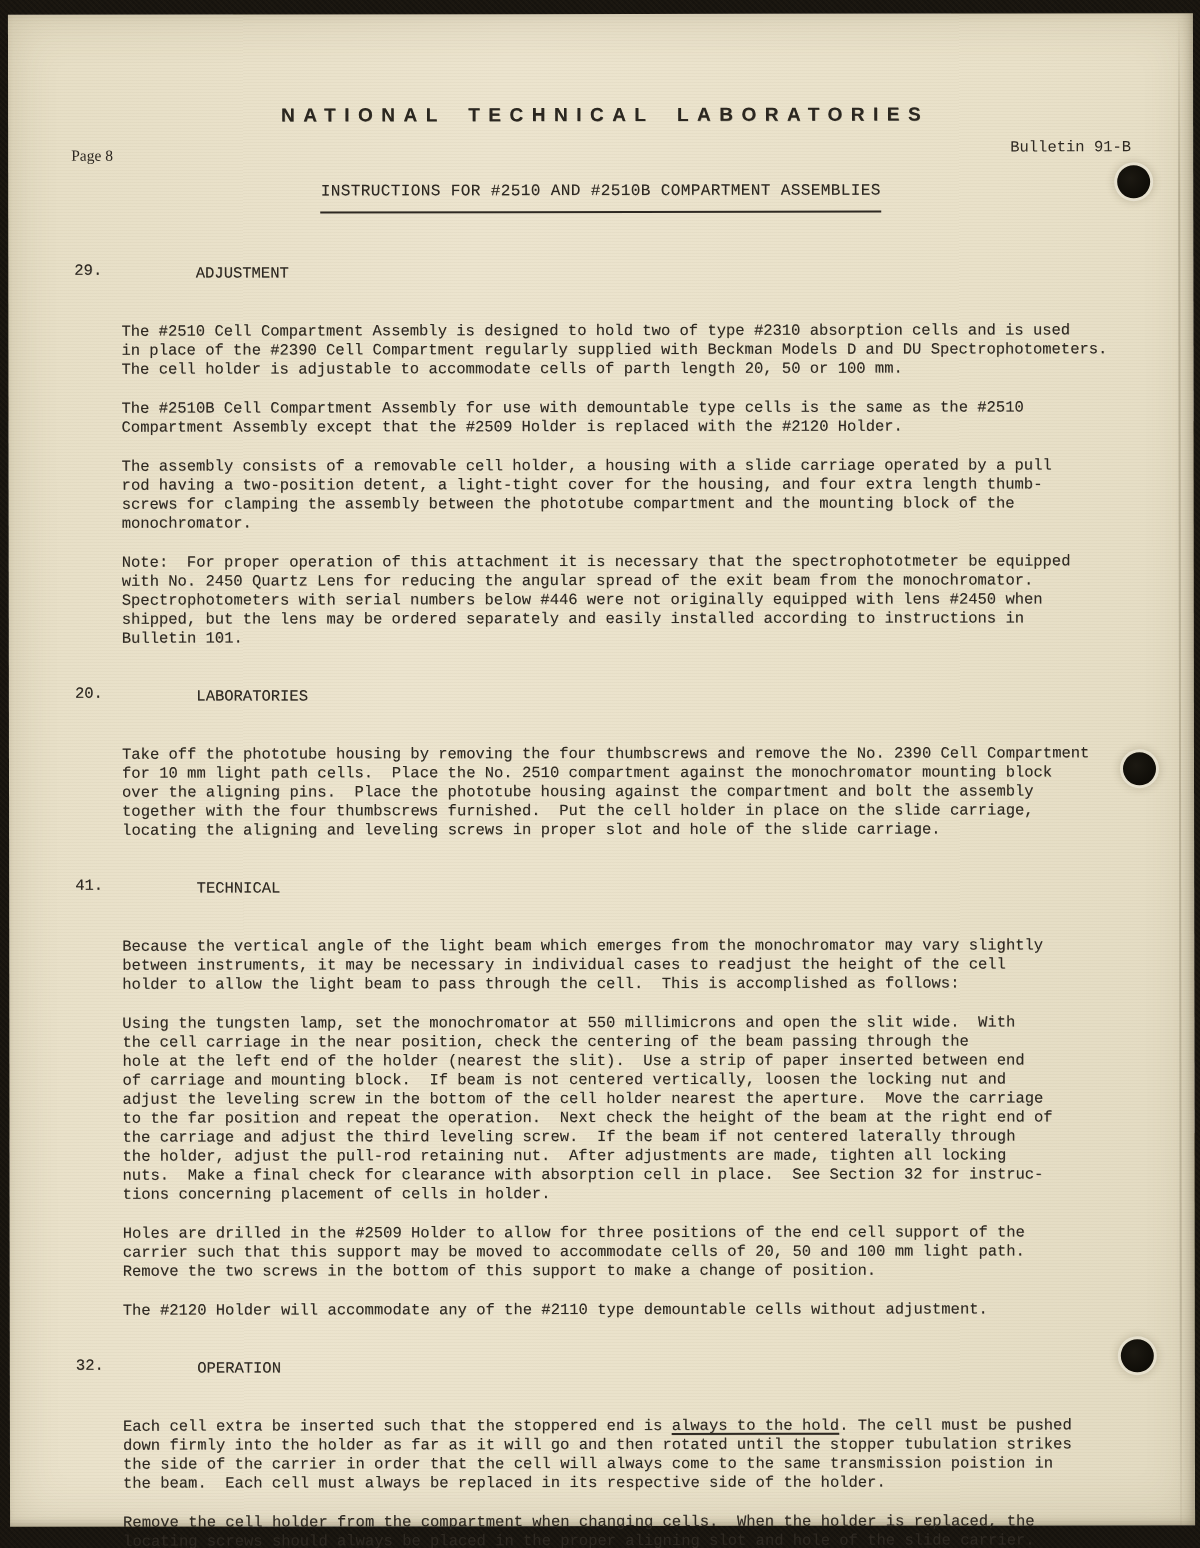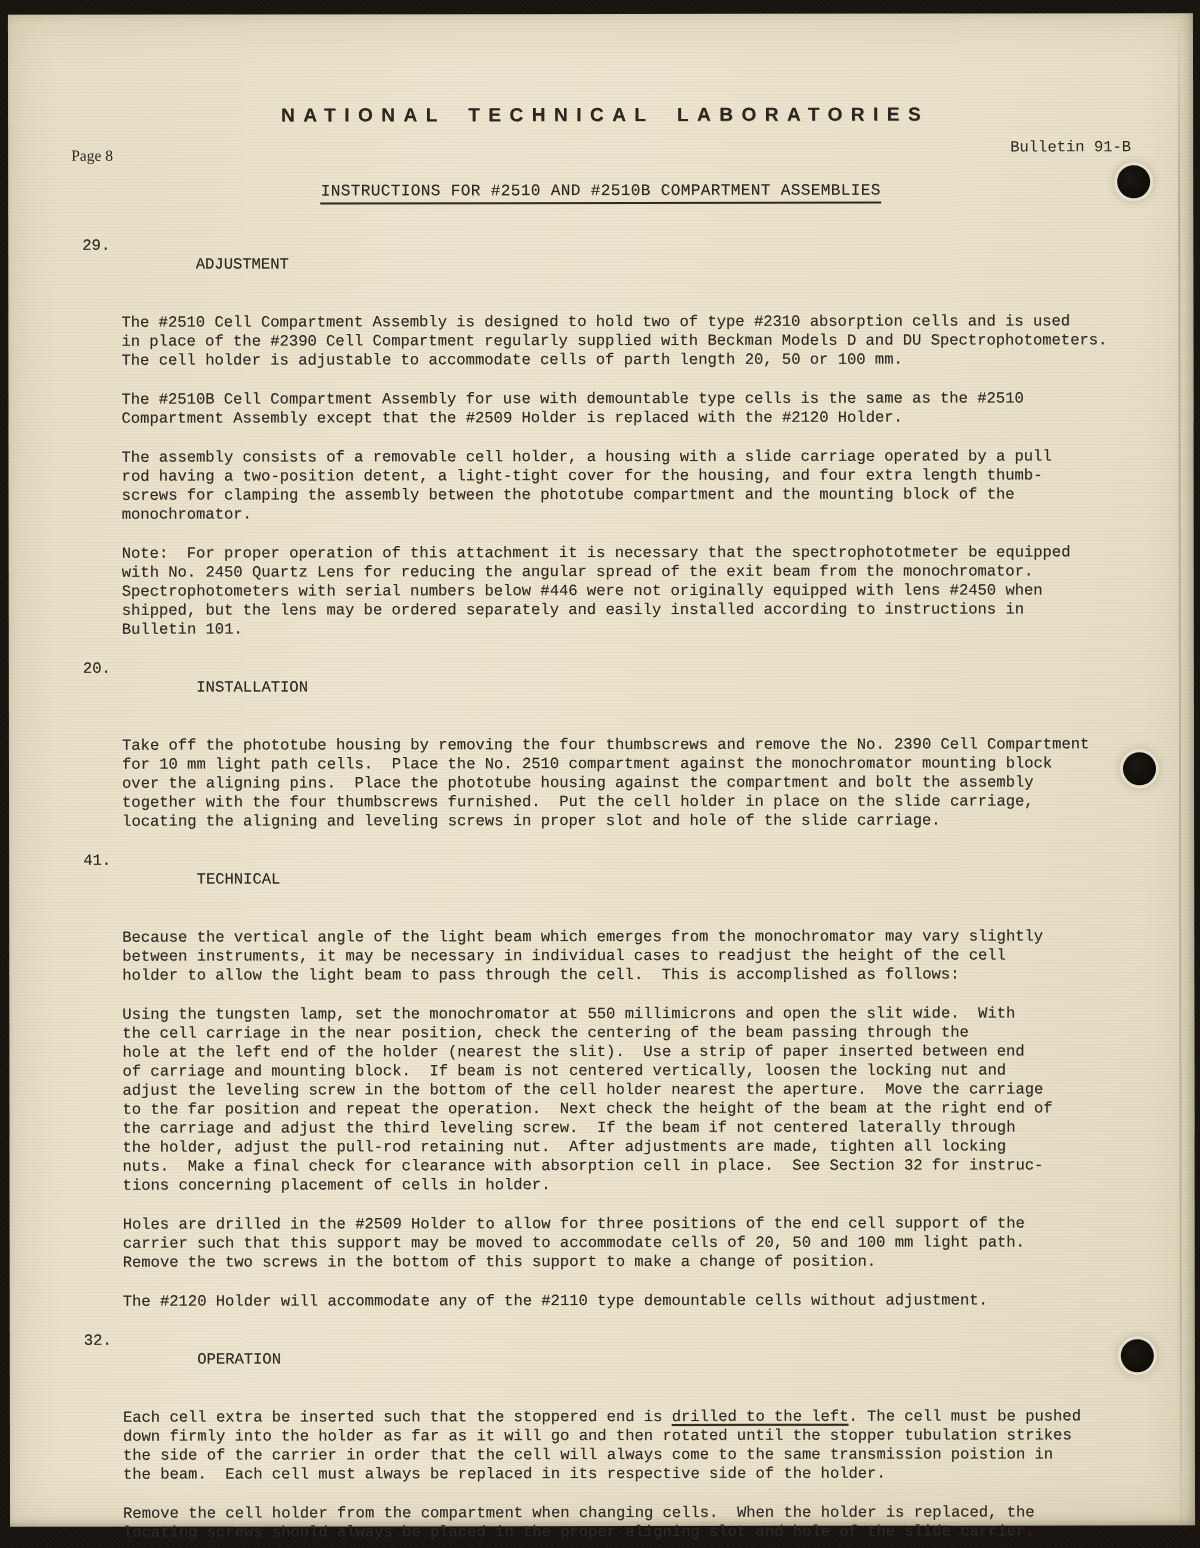--- a/index.html
+++ b/index.html
@@ -41,28 +41,28 @@
     text-shadow:.4px .4px 0 rgba(43,39,32,.45);
   }
   .meta{
     display:flex;justify-content:space-between;align-items:flex-start;
     padding:13px 62px 0 63px;font-size:15.5px;
   }
   .meta .page-label{transform:translateY(7px);font-family:Liberation Serif, serif;}
   .title-row{margin-top:25px;text-align:center;}
   .title-row .doc-title{
     display:inline-block;font-size:16px;letter-spacing:.4px;
-    border-bottom:2px solid #2e2922;padding-bottom:2px;
+    border-bottom:2px solid #2e2922;padding-bottom:11px;
     text-shadow:.3px .3px 0 rgba(46,41,34,.4);
     text-align:center;
   }
   .content{padding:32px 38px 0 113px;font-size:15.5px;line-height:19px;}
   .section{position:relative;}
   .sec-head{margin:0 0 20px 0;white-space:pre;text-shadow:.3px .3px 0 rgba(46,41,34,.4);}
-  .sec-num{position:absolute;left:-47px;top:0;margin-left:8px;}
+  .sec-num{position:absolute;left:-47px;top:16px;}
   .content p{
     margin:0 0 20px 0;white-space:pre-wrap;
     text-shadow:.3px .3px 0 rgba(46,41,34,.35);
   }
   .u{text-decoration:underline;text-underline-offset:3px;text-decoration-thickness:1.5px;}
 </style>
 </head>
 <body>
 
 <div class="paper">
@@ -99,21 +99,21 @@
 monochromator.</p>
       <p>Note:  For proper operation of this attachment it is necessary that the spectrophototmeter be equipped
 with No. 2450 Quartz Lens for reducing the angular spread of the exit beam from the monochromator.
 Spectrophotometers with serial numbers below #446 were not originally equipped with lens #2450 when
 shipped, but the lens may be ordered separately and easily installed according to instructions in
 Bulletin 101.</p>
     </div>
 
     <div class="section">
       <div class="sec-head">
-        <span class="sec-num">20.</span><span>INSTALLATION</span>
+        <span class="sec-num">20.</span><span>LABORATORIES</span>
       </div>
       <p>Take off the phototube housing by removing the four thumbscrews and remove the No. 2390 Cell Compartment
 for 10 mm light path cells.  Place the No. 2510 compartment against the monochromator mounting block
 over the aligning pins.  Place the phototube housing against the compartment and bolt the assembly
 together with the four thumbscrews furnished.  Put the cell holder in place on the slide carriage,
 locating the aligning and leveling screws in proper slot and hole of the slide carriage.</p>
     </div>
 
     <div class="section">
       <div class="sec-head">
@@ -135,21 +135,21 @@
       <p>Holes are drilled in the #2509 Holder to allow for three positions of the end cell support of the
 carrier such that this support may be moved to accommodate cells of 20, 50 and 100 mm light path.
 Remove the two screws in the bottom of this support to make a change of position.</p>
       <p>The #2120 Holder will accommodate any of the #2110 type demountable cells without adjustment.</p>
     </div>
 
     <div class="section">
       <div class="sec-head">
         <span class="sec-num">32.</span><span>OPERATION</span>
       </div>
-      <p><span>Each cell extra be inserted such that the stoppered end is </span><span class="u">drilled to the left</span><span>. The cell must be pushed
+      <p><span>Each cell extra be inserted such that the stoppered end is </span><span class="u">always to the hold</span><span>. The cell must be pushed
 down firmly into the holder as far as it will go and then rotated until the stopper tubulation strikes
 the side of the carrier in order that the cell will always come to the same transmission poistion in
 the beam.  Each cell must always be replaced in its respective side of the holder.</span></p>
       <p>Remove the cell holder from the compartment when changing cells.  When the holder is replaced, the
 locating screws should always be placed in the proper aligning slot and hole of the slide carrier.</p>
 
     </div>
 
   </div>
 </div>

